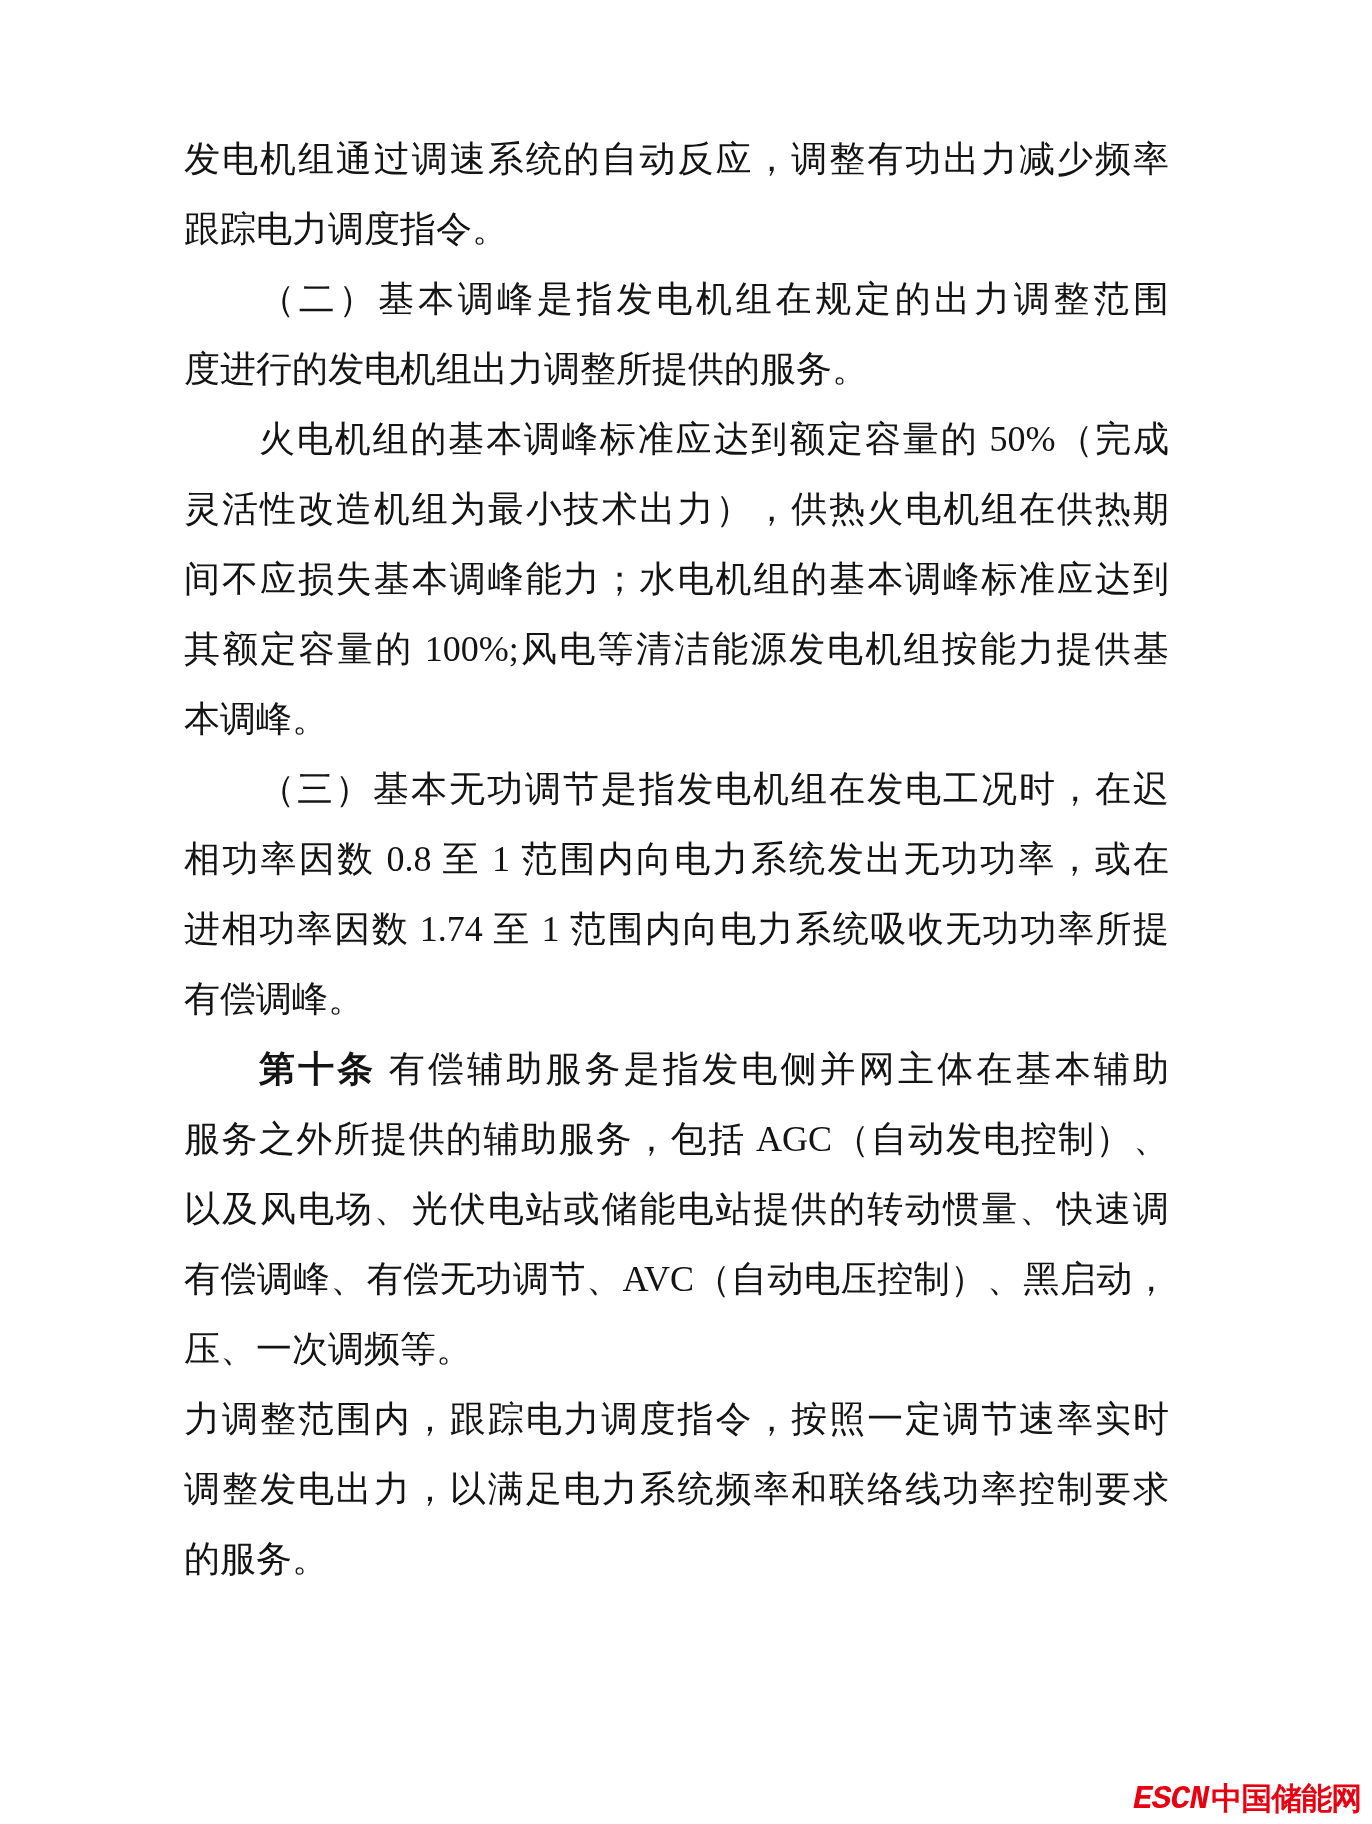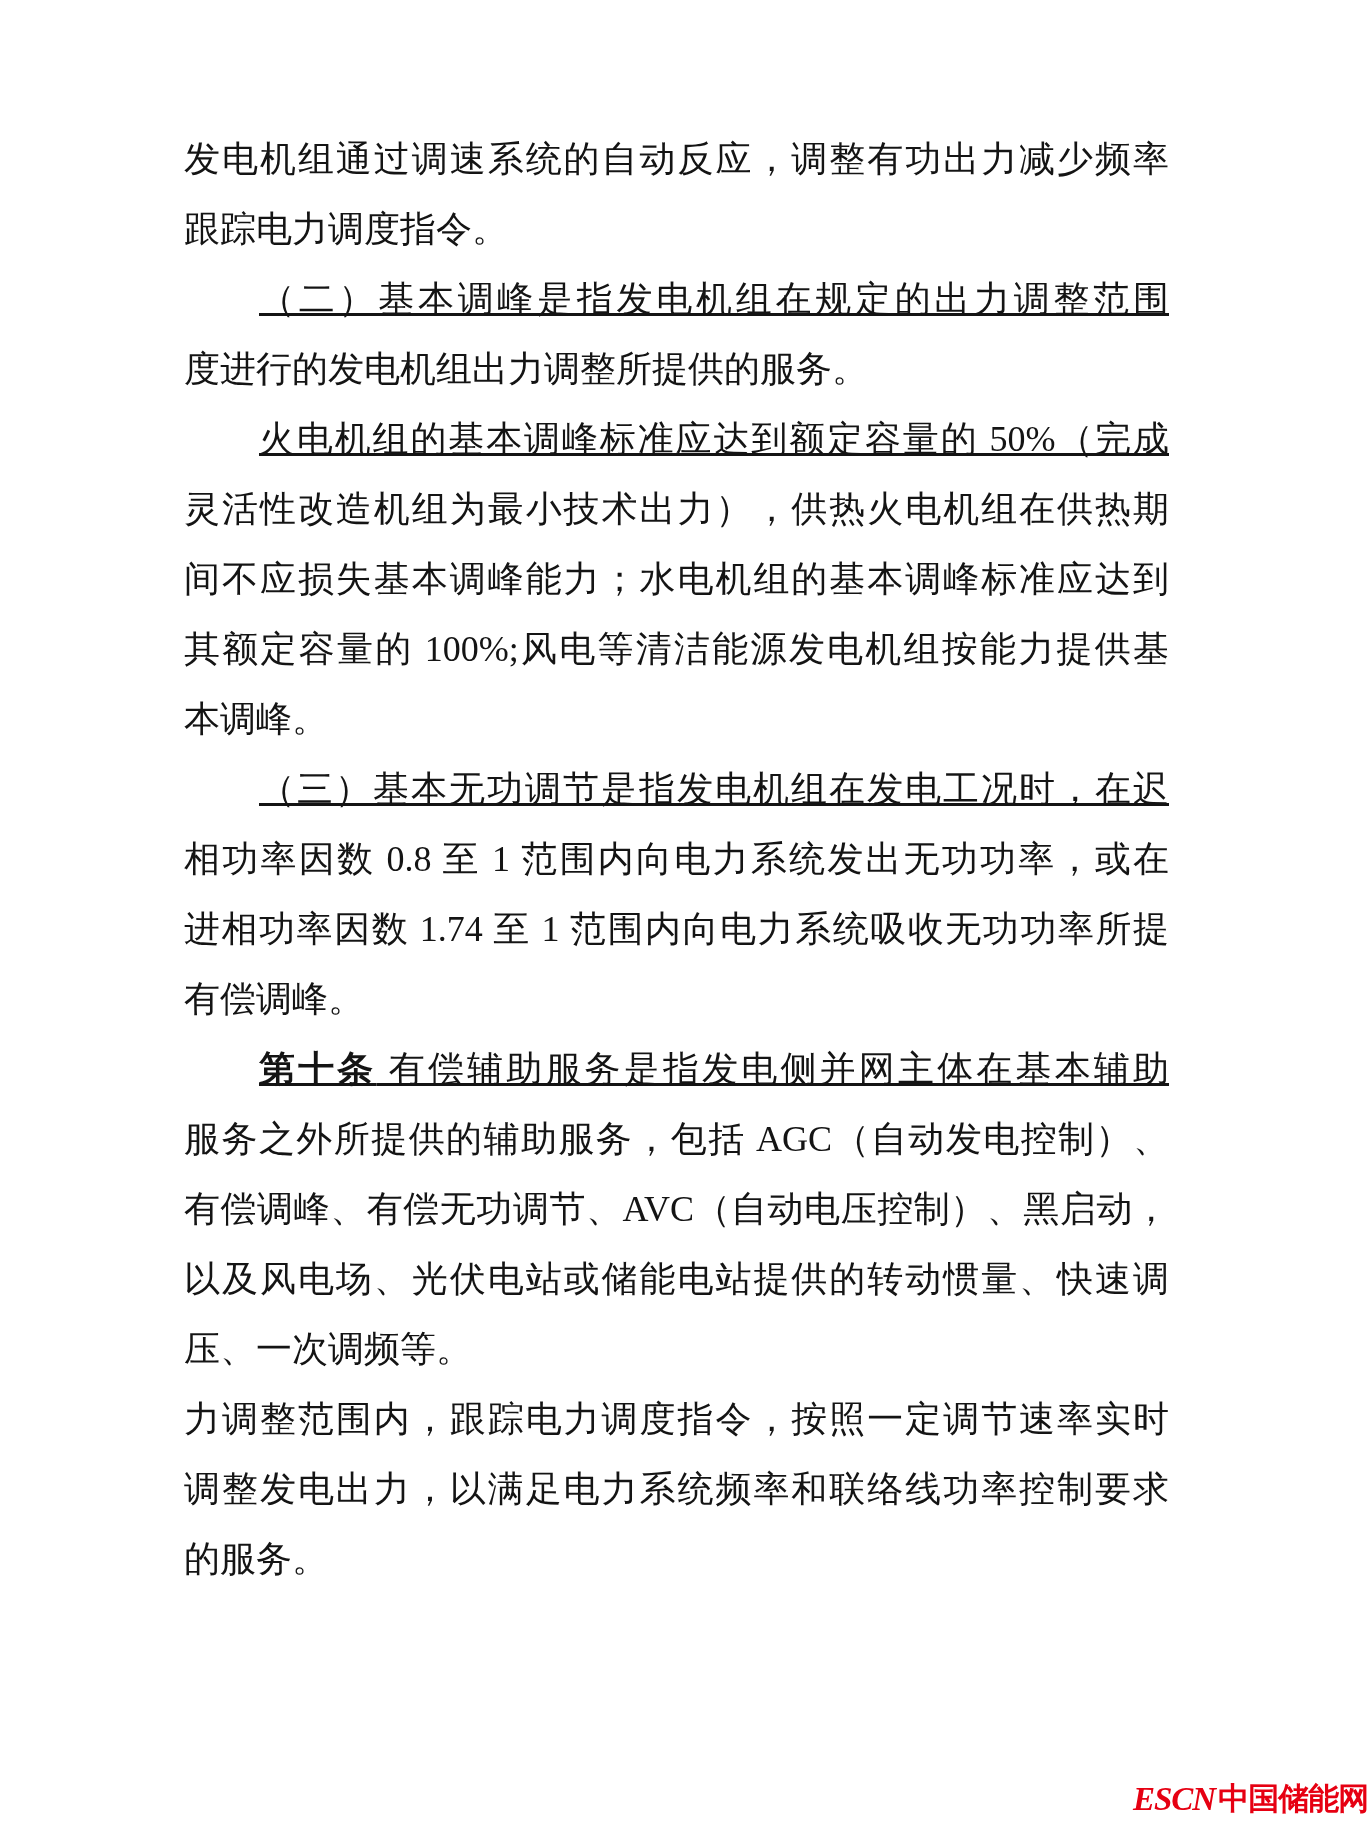--- a/index.html
+++ b/index.html
@@ -34,37 +34,36 @@
     height: 70px;
     color: #141414;
   }
   .line.justify {
     text-align: justify;
     text-align-last: justify;
     text-justify: inter-character;
   }
   .line.indent {
     text-indent: 75px;
-    text-decoration: underline;
   }
   .bold-run {
     font-family: "Liberation Sans", "DejaVu Sans", sans-serif;
     font-weight: bold;
   }
   .footer-logo {
     position: absolute;
     left: 1133px;
     top: 1764px;
     height: 38px;
     display: flex;
     align-items: center;
     white-space: nowrap;
   }
   .logo-latin {
-    font-family: Liberation Serif, serif;
+    font-family: Liberation Mono, monospace;
     font-weight: 900;
     font-style: italic;
     font-size: 33px;
     letter-spacing: -1px;
     padding-right: 3px;
   }
   .logo-cn {
     font-family: "Liberation Sans", "DejaVu Sans", sans-serif;
     font-weight: 900;
     font-size: 31px;
@@ -85,22 +84,22 @@
       <div class="line justify"><span>灵活性改造机组为最小技术出力），供热火电机组在供热期</span></div>
       <div class="line justify"><span>间不应损失基本调峰能力；水电机组的基本调峰标准应达到</span></div>
       <div class="line justify"><span>其额定容量的 100%;风电等清洁能源发电机组按能力提供基</span></div>
       <div class="line"><span>本调峰。</span></div>
       <div class="line justify indent"><span>（三）基本无功调节是指发电机组在发电工况时，在迟</span></div>
       <div class="line justify"><span>相功率因数 0.8 至 1 范围内向电力系统发出无功功率，或在</span></div>
       <div class="line justify"><span>进相功率因数 1.74 至 1 范围内向电力系统吸收无功功率所提</span></div>
       <div class="line"><span>有偿调峰。</span></div>
       <div class="line justify indent"><span class="bold-run">第十条</span><span> 有偿辅助服务是指发电侧并网主体在基本辅助</span></div>
       <div class="line justify"><span>服务之外所提供的辅助服务，包括 AGC（自动发电控制）、</span></div>
+      <div class="line justify"><span>以及风电场、光伏电站或储能电站提供的转动惯量、快速调</span></div>
       <div class="line justify"><span>有偿调峰、有偿无功调节、AVC（自动电压控制）、黑启动，</span></div>
-      <div class="line justify"><span>以及风电场、光伏电站或储能电站提供的转动惯量、快速调</span></div>
       <div class="line"><span>压、一次调频等。</span></div>
       <div class="line justify"><span>力调整范围内，跟踪电力调度指令，按照一定调节速率实时</span></div>
       <div class="line justify"><span>调整发电出力，以满足电力系统频率和联络线功率控制要求</span></div>
       <div class="line"><span>的服务。</span></div>
     </div>
 
   <div class="footer-logo" style="color: rgb(230, 0, 18);">
     <span class="logo-latin">ESCN</span>
     <span class="logo-cn">中国储能网</span>
   </div>

